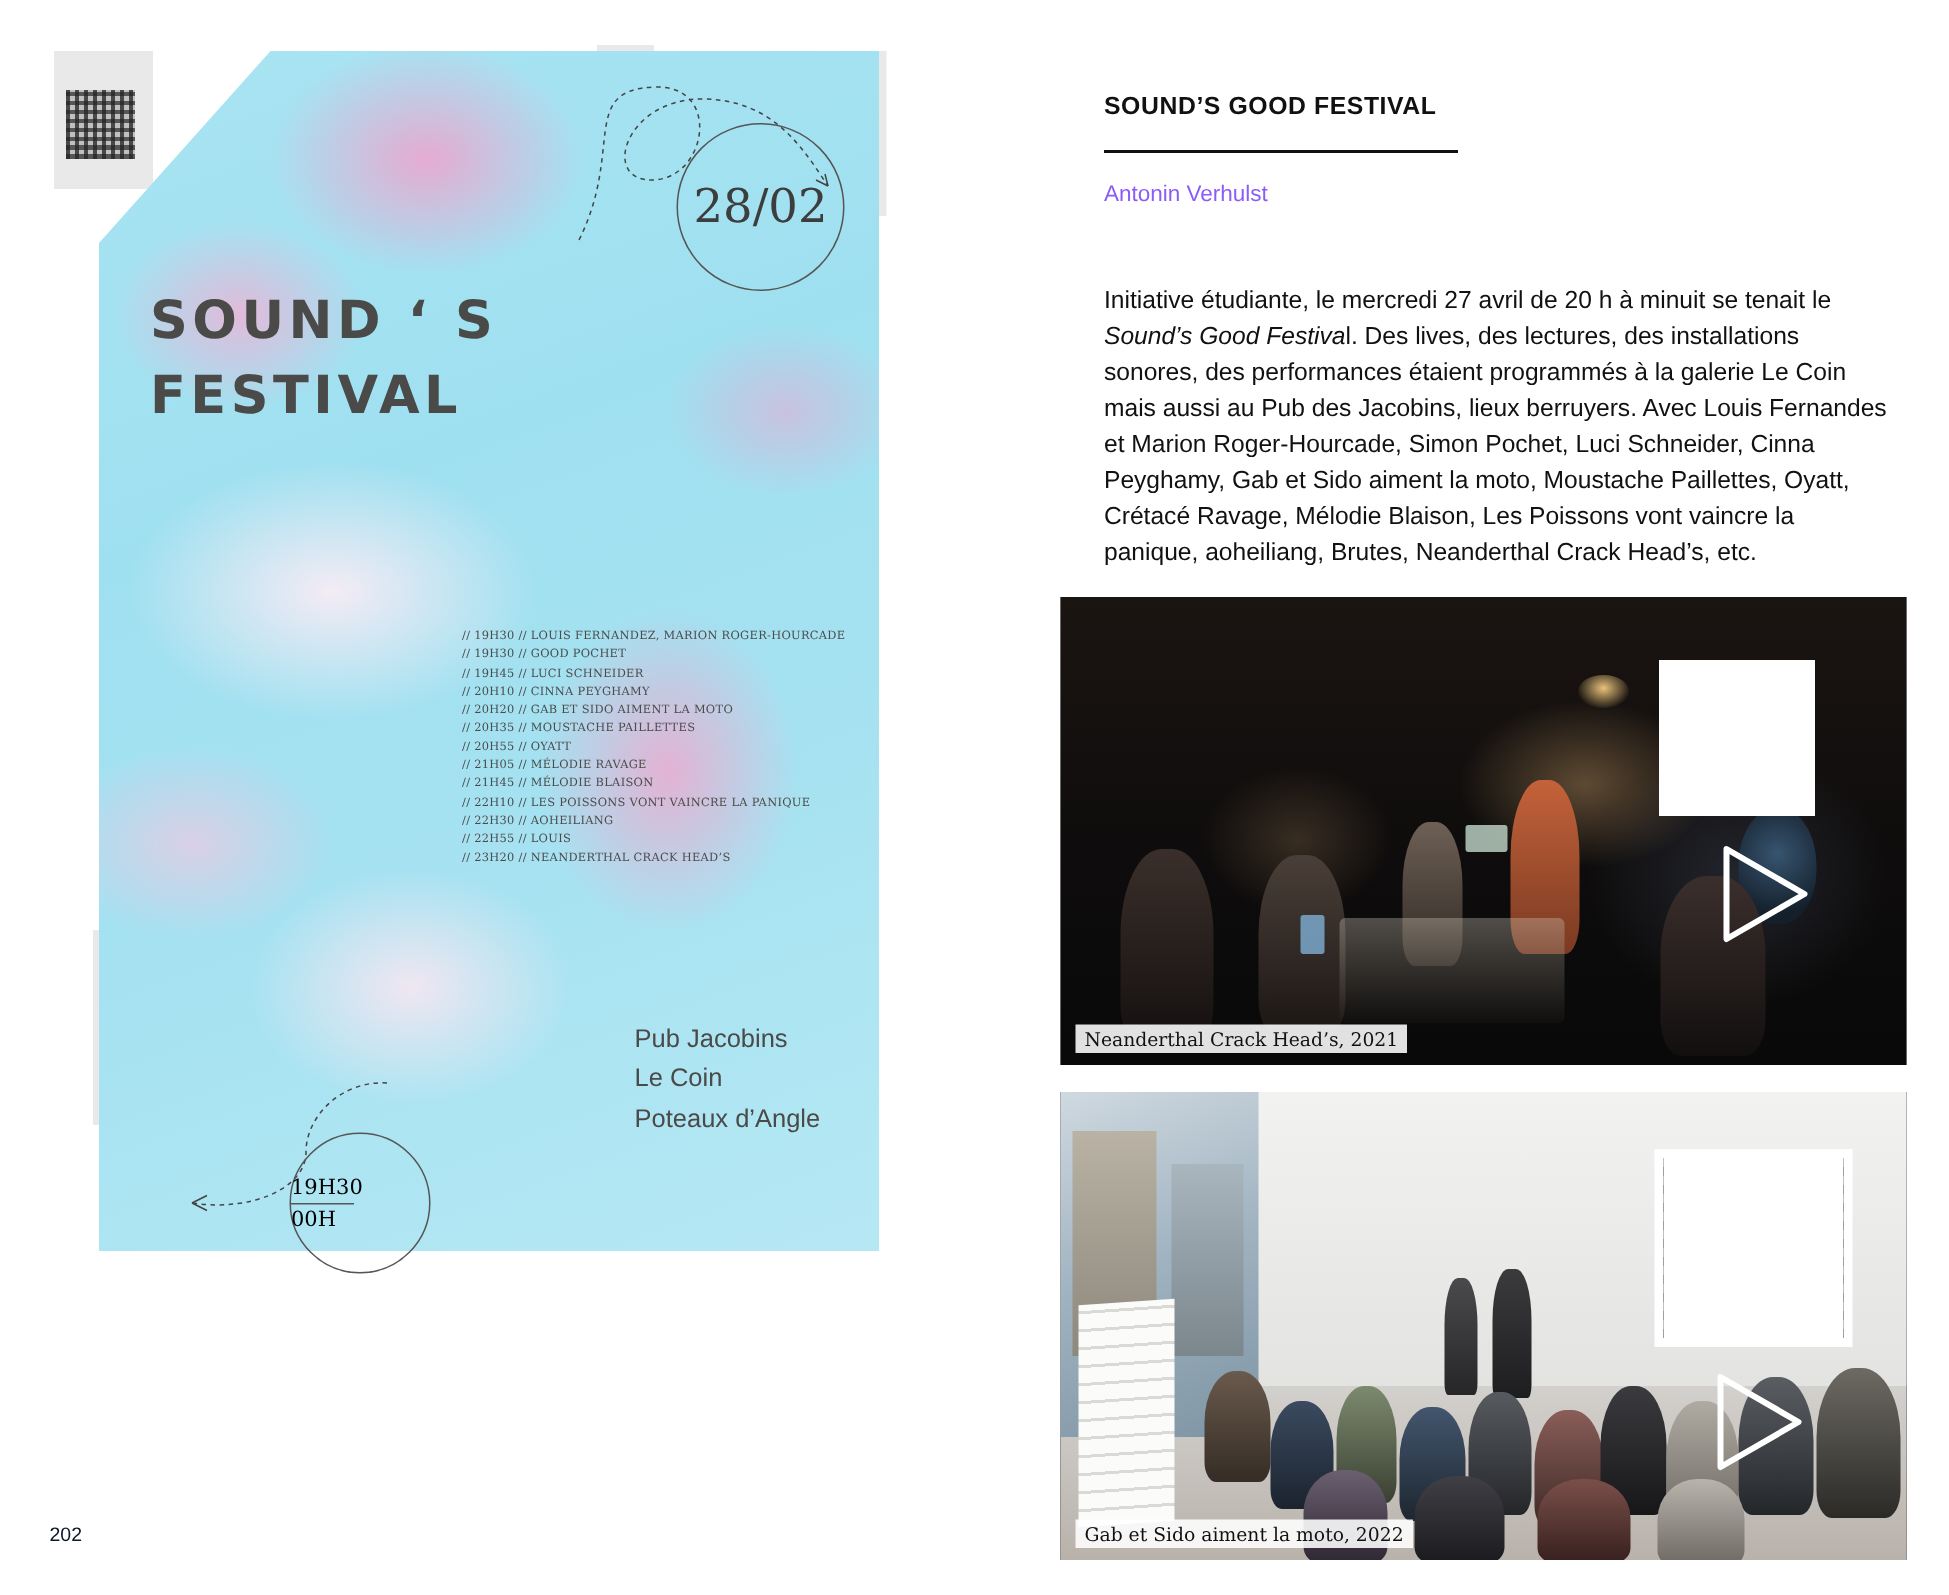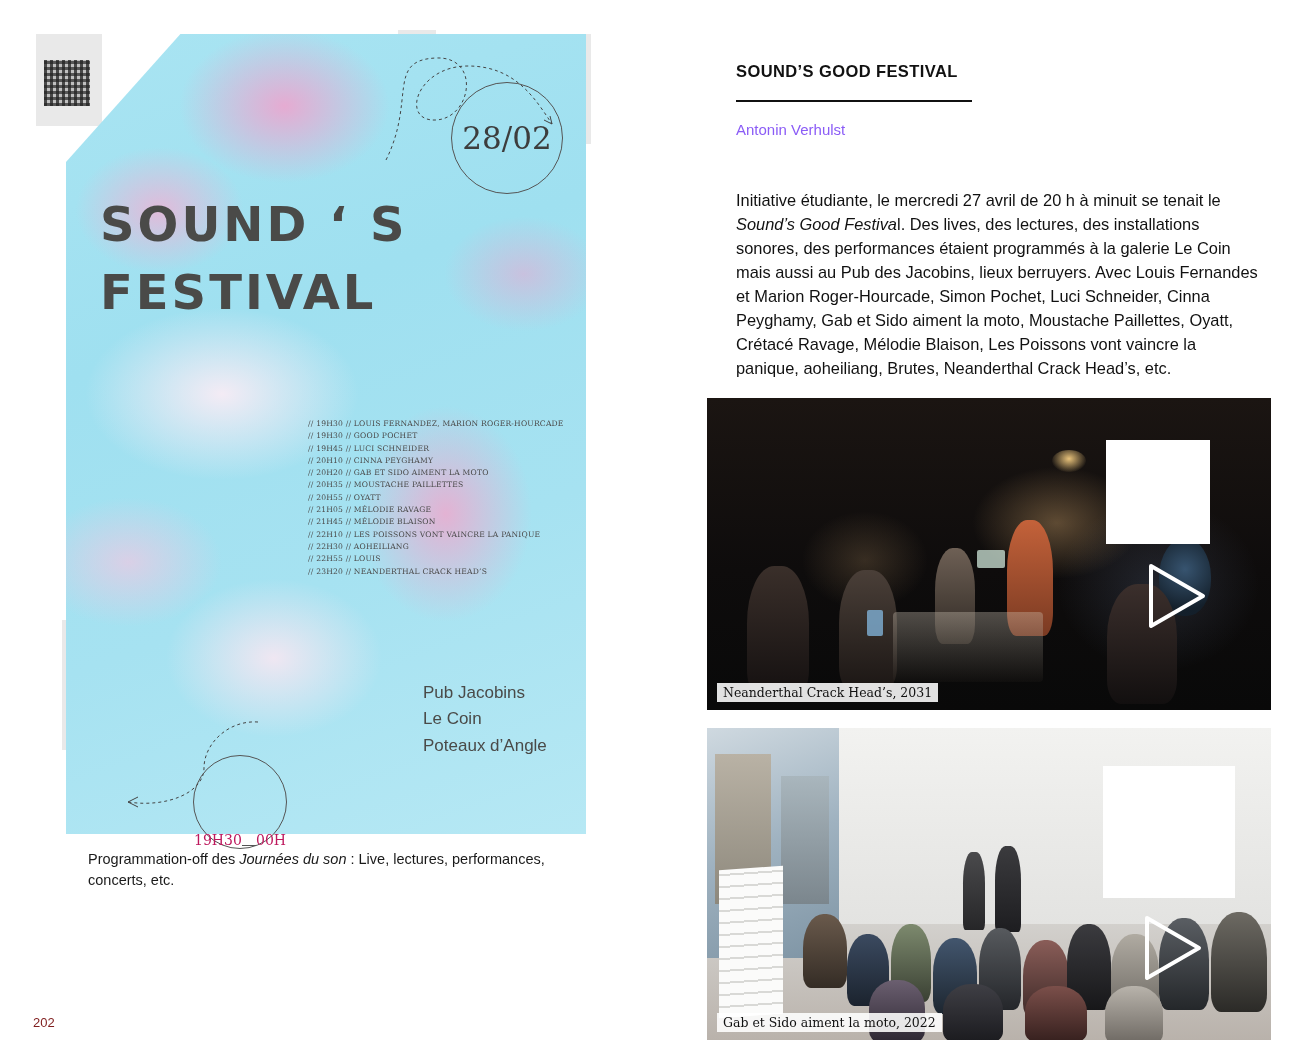--- a/index.html
+++ b/index.html
@@ -67,21 +67,21 @@
       radial-gradient(ellipse 110px 80px  at 88% 30%, rgba(233,168,208,.55) 0%, rgba(233,168,208,0) 72%),
       radial-gradient(ellipse 130px 90px  at 12% 66%, rgba(240,200,226,.7)  0%, rgba(240,200,226,0) 72%),
       linear-gradient(160deg, #a9e4f2 0%, #9fe0f0 35%, #a6e2f1 65%, #b6e8f4 100%);
   }
 
   .poster-title {
     position: absolute;
     left: 64px; top: 170px;
     font-family: "DejaVu Sans", sans-serif;
     font-weight: 700;
-    font-size: 48px;
+    font-size: 35px;
     letter-spacing: 3px;
     line-height: 1.42;
     color: #4a4a48;
   }
 
   .lineup {
     position: absolute;
     left: 272px; top: 398px;
     width: 270px;
     font-family: "DejaVu Serif", serif;
@@ -111,24 +111,24 @@
     font-size: 31px;
     color: #3d3d3d;
   }
 
   .circle-time {
     position: absolute;
     left: 157px; top: 735px;
     width: 92px; height: 92px;
     border: 1px solid #555;
     border-radius: 50%;
-    display: flex; flex-direction: row; align-items: flex-end; justify-content: center;
+    display: flex; flex-direction: column; align-items: flex-start; justify-content: center;
     font-family: "DejaVu Serif", serif;
     font-size: 14px;
-    color: #be185d;
+    color: #000000;
   }
   .circle-time .sep {
     width: 42px; height: 1px; background: #555; margin: 2px 0;
   }
 
   .squiggle {
     position: absolute;
     left: 340px; top: 20px;
     width: 190px; height: 150px;
     pointer-events: none;
@@ -146,21 +146,21 @@
     font-size: 14.5px;
     line-height: 1.45;
     color: #1a1a1a;
   }
   .caption-left i { font-style: italic; }
 
   .folio {
     position: absolute;
     left: 33px; top: 1015px;
     font-size: 13px;
-    color: #7f1d1d;
+    color: #0f172a;
   }
 
   
   .right-page {
     position: absolute;
     left: 703px; top: 12px;
     width: 596px; height: 1063px;
   }
   .r-title {
     position: absolute;
@@ -379,21 +379,20 @@
       <div>Poteaux d’Angle</div>
     </div>
 
     <div class="circle-time">
       <span>19H30</span>
       <span class="sep"></span>
       <span>00H</span>
     </div>
   </div>
 
-  <div class="caption-left"><span>Programmation-off des </span><i>Journées du son</i><span> : Live, lectures, performances, concerts, etc.</span></div>
 
   <div class="folio">202</div>
 </div>
 
 <div class="right-page">
 
   <div class="r-title">SOUND’S GOOD FESTIVAL</div>
   <div class="rule"></div>
   <div class="r-author">Antonin Verhulst</div>
 
@@ -414,21 +413,21 @@
       <div class="pd-el pd-phone"></div>
     </div>
     <div class="qr-overlay qr-1">
         <div class="qr-inner"></div>
       </div>
     <div class="play-tri play-1">
       <svg width="76" height="76" viewBox="0 0 76 76">
         <polygon points="16,8 68,38 16,68" fill="none" stroke="#ffffff" stroke-width="4" stroke-linejoin="round"></polygon>
       </svg>
     </div>
-    <div class="media-caption">Neanderthal Crack Head’s, 2031</div>
+    <div class="media-caption">Neanderthal Crack Head’s, 2021</div>
   </div>
 
   <div class="media media-2">
     <div class="photo-light">
       <div class="pl-wall"></div>
       <div class="pl-window">
         <div class="pl-bldg"></div>
         <div class="pl-bldg2"></div>
       </div>
       <div class="pl-papers"></div>

